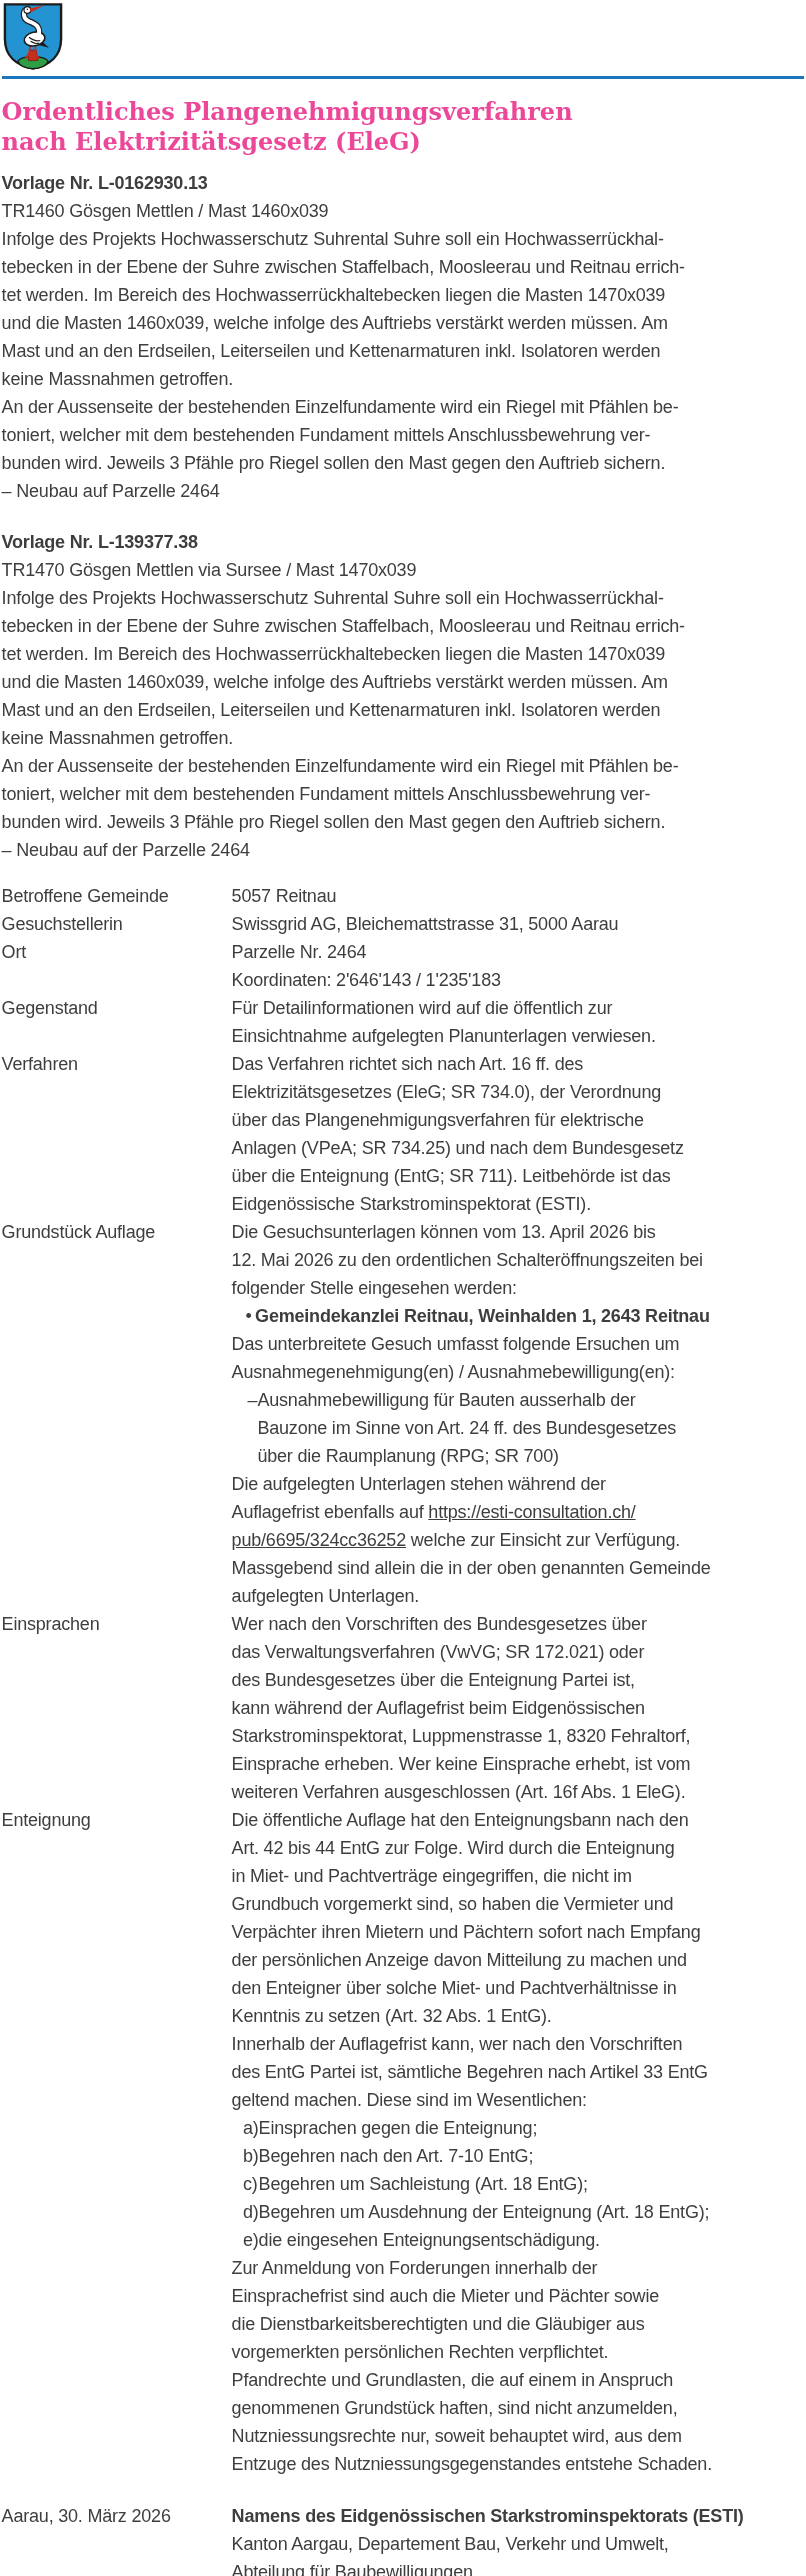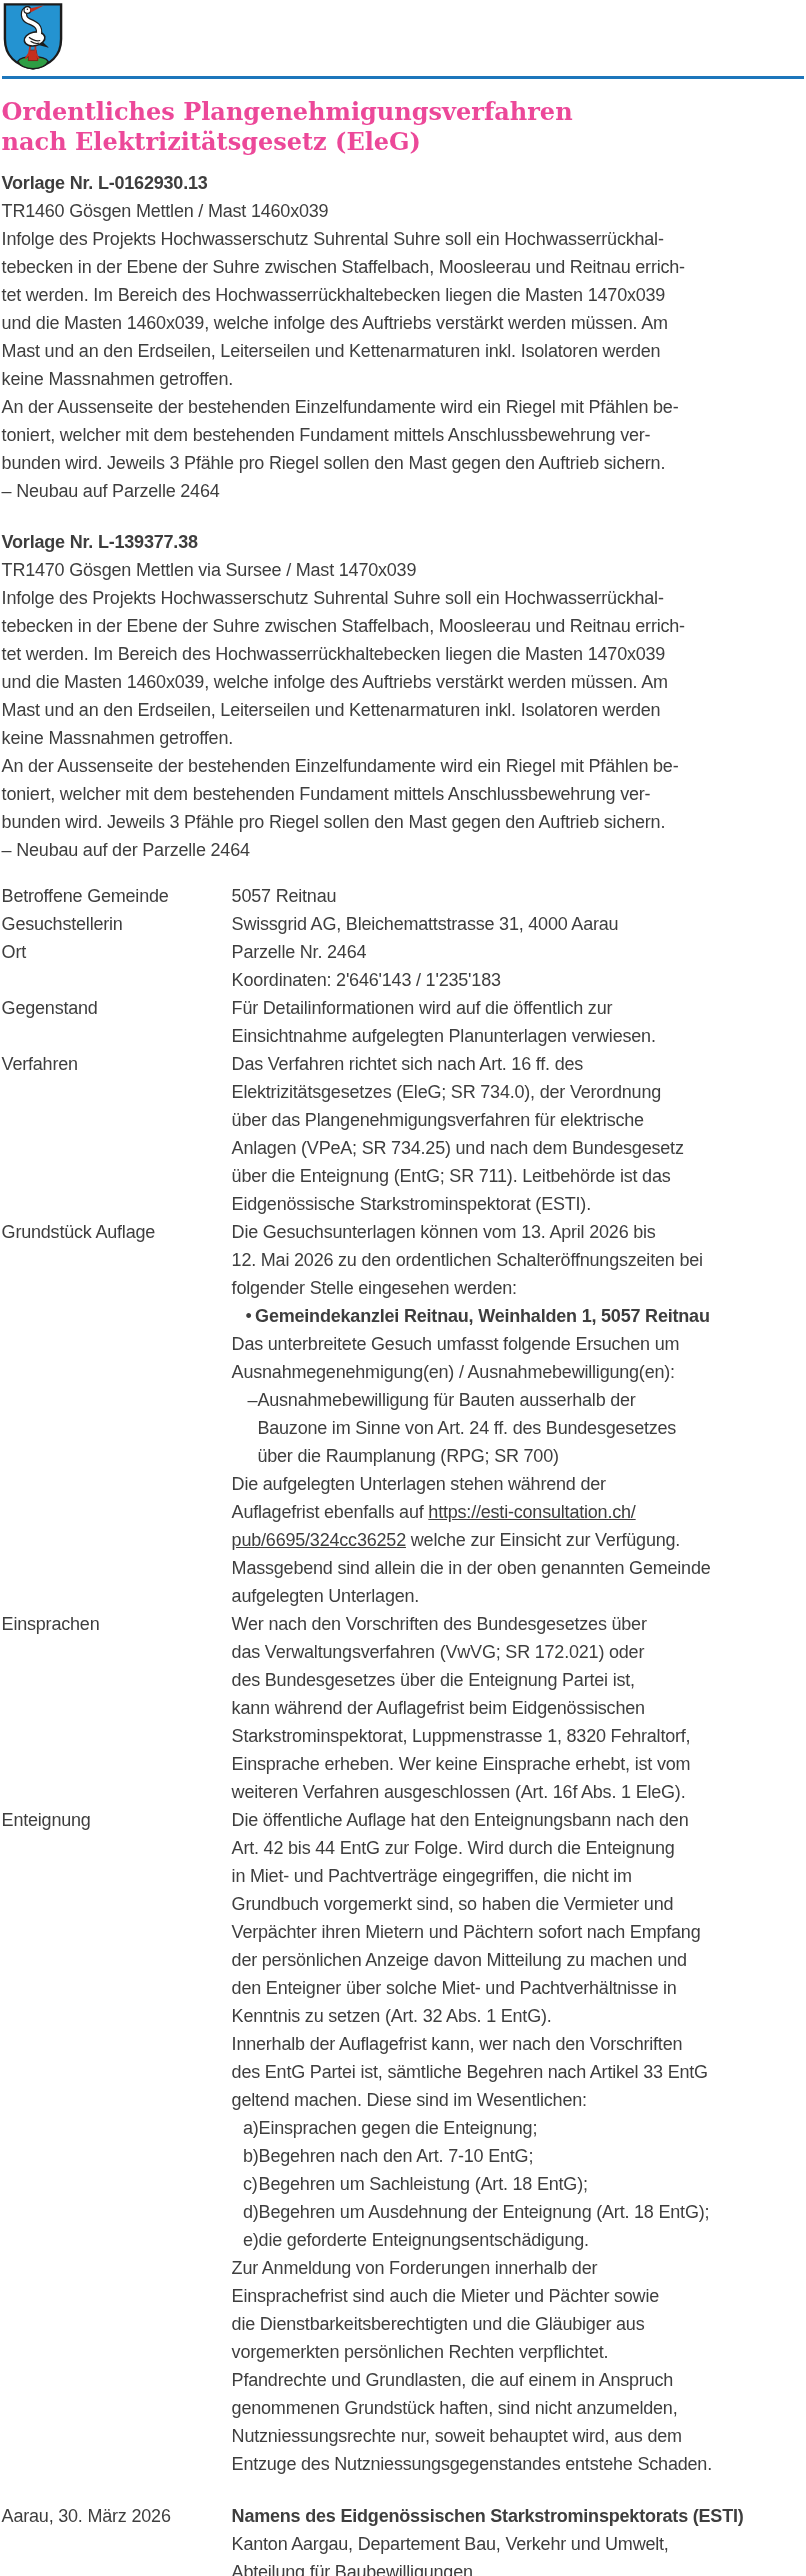--- a/index.html
+++ b/index.html
@@ -108,21 +108,21 @@
 bunden wird. Jeweils 3 Pfähle pro Riegel sollen den Mast gegen den Auftrieb sichern.
 – Neubau auf der Parzelle 2464</div>
   </section>
 
   <div class="detail-grid">
 
     <div class="d-label">Betroffene Gemeinde</div>
     <div class="d-value">5057 Reitnau</div>
 
     <div class="d-label">Gesuchstellerin</div>
-    <div class="d-value">Swissgrid AG, Bleichemattstrasse 31, 4000 Aarau</div>
+    <div class="d-value">Swissgrid AG, Bleichemattstrasse 31, 5000 Aarau</div>
 
     <div class="d-label">Ort</div>
     <div class="d-value lines">Parzelle Nr. 2464
 Koordinaten: 2'646'143 / 1'235'183</div>
 
     <div class="d-label">Gegenstand</div>
     <div class="d-value lines">Für Detailinformationen wird auf die öffentlich zur
 Einsichtnahme aufgelegten Planunterlagen verwiesen.</div>
 
     <div class="d-label">Verfahren</div>
@@ -133,21 +133,21 @@
 über die Enteignung (EntG; SR 711). Leitbehörde ist das
 Eidgenössische Starkstrominspektorat (ESTI).</div>
 
     <div class="d-label">Grundstück Auflage</div>
     <div class="d-value">
       <div class="lines">Die Gesuchsunterlagen können vom 13. April 2026 bis
 12. Mai 2026 zu den ordentlichen Schalteröffnungszeiten bei
 folgender Stelle eingesehen werden:</div>
       <div class="bullet-row">
         <span class="marker">•</span>
-        <span class="bold">Gemeindekanzlei Reitnau, Weinhalden 1, 5057 Reitnau</span>
+        <span class="bold">Gemeindekanzlei Reitnau, Weinhalden 1, 2643 Reitnau</span>
       </div>
       <div class="lines">Das unterbreitete Gesuch umfasst folgende Ersuchen um
 Ausnahmegenehmigung(en) / Ausnahmebewilligung(en):</div>
       <div class="dash-row">
         <span class="marker">–</span>
         <div class="lines">Ausnahmebewilligung für Bauten ausserhalb der
 Bauzone im Sinne von Art. 24 ff. des Bundesgesetzes
 über die Raumplanung (RPG; SR 700)</div>
       </div>
       <div>Die aufgelegten Unterlagen stehen während der</div>
@@ -190,21 +190,21 @@
       <div class="claim-row">
         <span class="marker">c)</span>
         <span class="text">Begehren um Sachleistung (Art. 18 EntG);</span>
       </div>
       <div class="claim-row">
         <span class="marker">d)</span>
         <span class="text">Begehren um Ausdehnung der Enteignung (Art. 18 EntG);</span>
       </div>
       <div class="claim-row">
         <span class="marker">e)</span>
-        <span class="text">die geforderte Enteignungsentschädigung.</span>
+        <span class="text">die eingesehen Enteignungsentschädigung.</span>
       </div>
       <div class="lines">Zur Anmeldung von Forderungen innerhalb der
 Einsprachefrist sind auch die Mieter und Pächter sowie
 die Dienstbarkeitsberechtigten und die Gläubiger aus
 vorgemerkten persönlichen Rechten verpflichtet.
 Pfandrechte und Grundlasten, die auf einem in Anspruch
 genommenen Grundstück haften, sind nicht anzumelden,
 Nutzniessungsrechte nur, soweit behauptet wird, aus dem
 Entzuge des Nutzniessungsgegenstandes entstehe Schaden.</div>
     </div>

